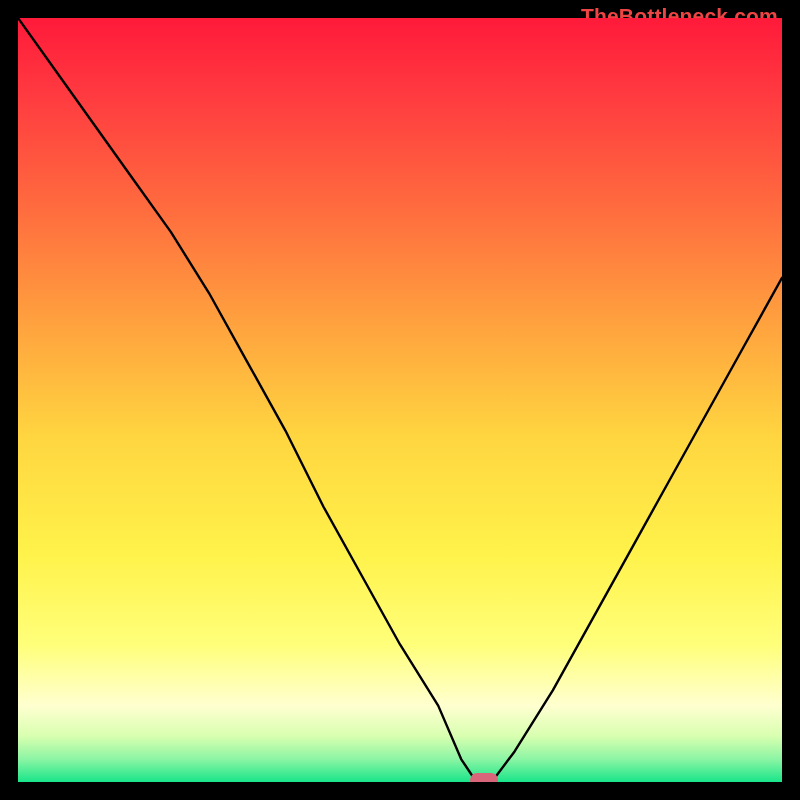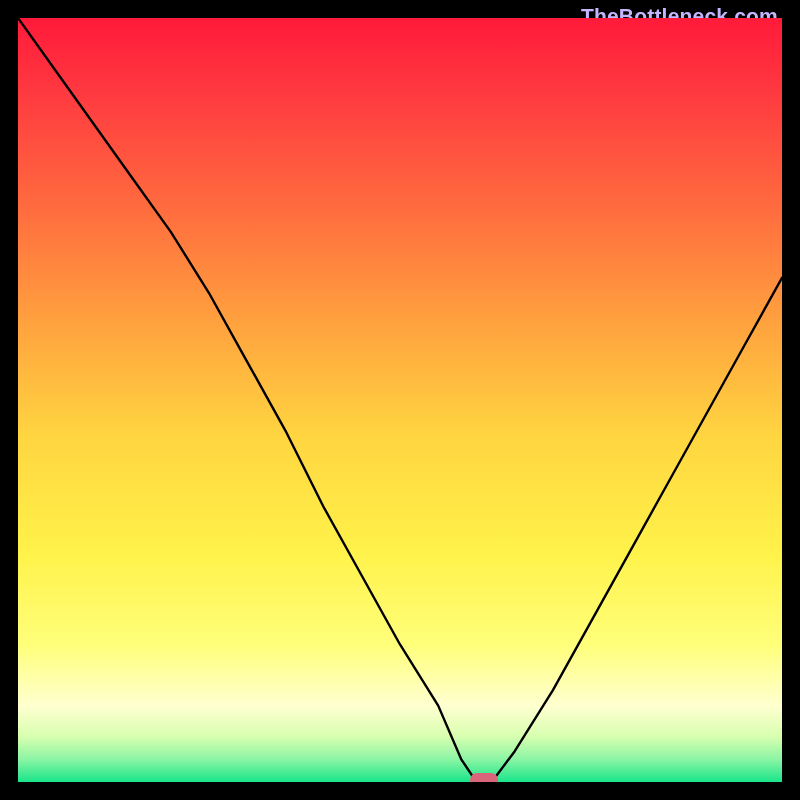--- a/index.html
+++ b/index.html
@@ -22,21 +22,21 @@
     left: 18px;
     top: 18px;
     width: 764px;
     height: 764px;
     overflow: hidden;
   }
   .watermark {
     position: absolute;
     top: 4px;
     right: 22px;
-    color: #c4b5fd;
+    color: #ef4444;
     font-size: 21px;
     font-weight: 600;
     letter-spacing: 0.2px;
     user-select: none;
   }
   svg {
     display: block;
   }
 </style>
 </head>

